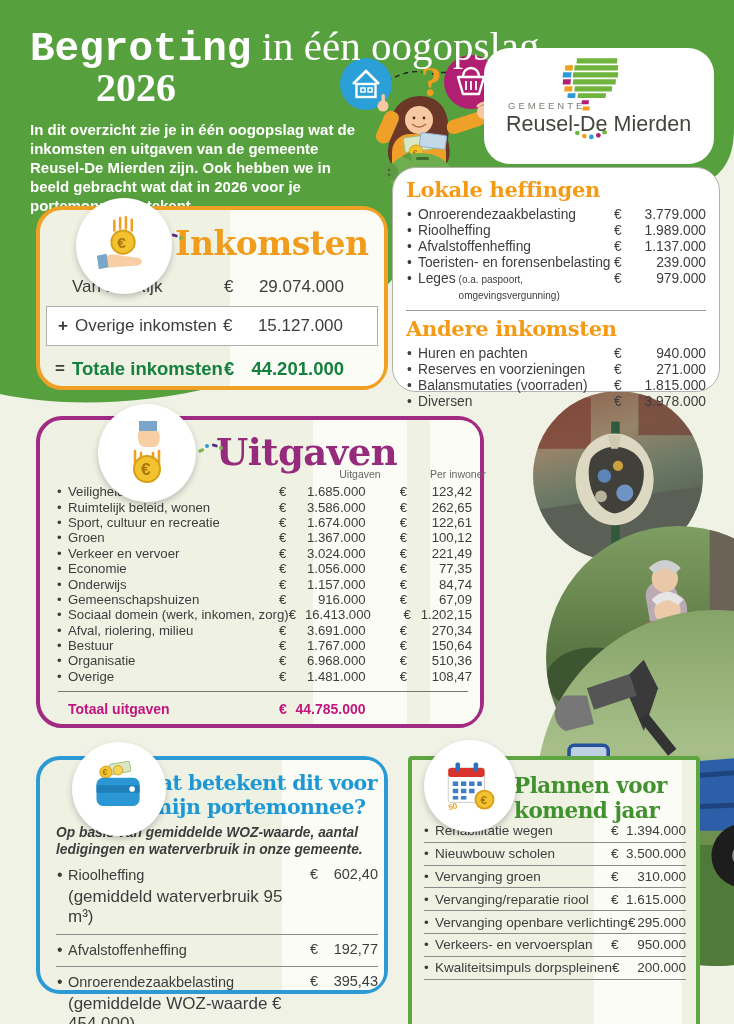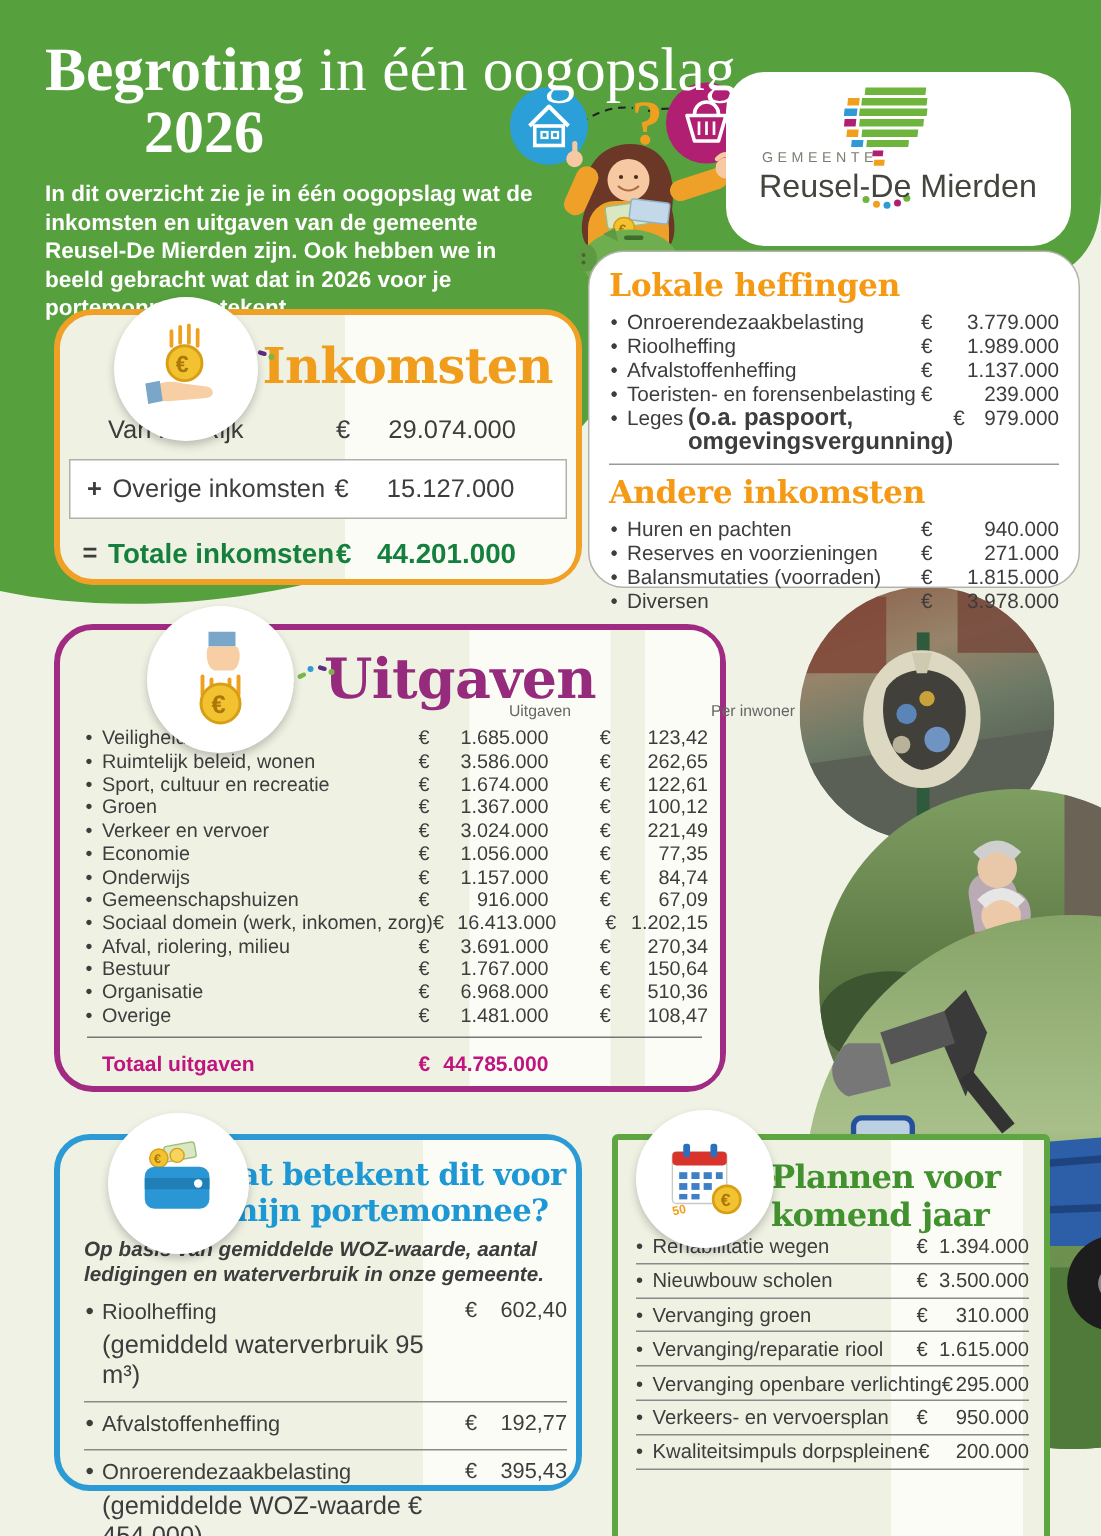--- a/index.html
+++ b/index.html
@@ -5,42 +5,42 @@
   html,body{margin:0;padding:0;background:#cfd3c6;}
   #canvas{position:relative;width:734px;height:1024px;margin:0 auto;background:#f0f2e6;
           font-family:"Liberation Sans",sans-serif;color:#3d3d3d;overflow:hidden;}
   svg{display:block;}
   .abs{position:absolute;}
 
   
   #green-shape{position:absolute;left:0;top:0;z-index:0;}
   .main-title{position:absolute;left:30px;top:22px;z-index:2;color:#fff;
               font-family:"Liberation Serif",serif;font-size:41px;white-space:nowrap;}
-  .mt-bold{font-weight:bold;}
+  .mt-bold{font-weight:bold;font-family:Liberation Mono, monospace;}
   .year{position:absolute;left:96px;top:64px;z-index:2;color:#fff;
         font-family:"Liberation Serif",serif;font-size:40px;font-weight:bold;}
   .intro{position:absolute;left:30px;top:120px;width:338px;z-index:2;margin:0;color:#fff;
          font-size:15px;font-weight:bold;line-height:1.27;}
   #logo-blob{position:absolute;left:484px;top:48px;width:230px;height:116px;background:#fff;
              border-radius:26px;z-index:2;}
   .logo-gemeente{position:absolute;left:24px;top:52px;font-size:9.5px;letter-spacing:3px;color:#7d7d74;}
   .logo-name{position:absolute;left:22px;top:64px;font-size:21.5px;color:#45453e;}
   #woman{position:absolute;left:328px;top:40px;z-index:1;}
 
   
   #panel{position:absolute;left:392px;top:167px;width:328px;height:225px;background:#fff;
          border:1.5px solid #b3b3ac;border-radius:24px;z-index:3;box-sizing:border-box;
          padding:10px 13px;}
   .orange-h{font-family:"DejaVu Serif",serif;font-weight:bold;color:#f49a15;font-size:21px;
             line-height:23px;margin:0 0 6px 0;letter-spacing:-0.3px;}
   .prow{display:flex;align-items:baseline;line-height:15.9px;font-size:13.8px;}
   .prow .plabel{padding-left:12px;position:relative;}
   .plabel::before{content:"•";position:absolute;left:1px;}
   .pfill{flex:1;}
-  .pnote{font-size:16px;margin-left:3px;font-weight:bold;}
+  .pnote{font-size:10px;margin-left:3px;}
   .peur{width:16px;}
   .pval{width:76px;text-align:right;}
   .psep{border-top:1px solid #999;margin:7px 0 6px 0;}
 
   
   .box{position:absolute;background:#eff2e3;box-sizing:border-box;z-index:4;}
   .band{position:absolute;top:0;bottom:0;background:#fbfcf6;}
   .iconc{position:absolute;background:#fff;border-radius:50%;z-index:5;
          box-shadow:0 3px 6px rgba(0,0,0,.22);display:flex;align-items:center;justify-content:center;}
   .slab{font-family:"DejaVu Serif",serif;font-weight:bold;letter-spacing:-0.5px;}
@@ -60,21 +60,21 @@
   #irow-2{left:8px;right:40px;top:142px;height:34px;}
   #irow-2 .ilabel,#irow-2 .ieur,#irow-2 .ival{color:#15803d;font-weight:bold;font-size:18.5px;}
 
   
   #uitgaven-box{left:36px;top:416px;width:448px;height:312px;border:4px solid #a12a82;border-radius:26px;}
   #uband1{left:273px;width:94px;}
   #uband2{left:390px;right:0;border-radius:0 20px 20px 0;}
   #uitgaven-title{position:absolute;left:176px;top:10px;font-size:37px;color:#962b7e;}
   .uhead{position:absolute;top:48px;font-size:10.5px;color:#666;}
   #uhead1{left:273px;width:94px;text-align:center;}
-  #uhead2{left:390px;width:100px;text-align:right;}
+  #uhead2{left:390px;width:100px;text-align:left;}
   #urows{position:absolute;left:10px;right:8px;top:64px;}
   .urow{display:flex;align-items:center;height:15.4px;font-size:13.2px;}
   .ulabel{width:252px;padding-left:18px;position:relative;box-sizing:border-box;white-space:nowrap;}
   .ulabel::before{content:"•";position:absolute;left:7px;}
   .ueur1{width:18px;}
   .uval1{width:78px;text-align:right;}
   .usp{width:38px;}
   .ueur2{width:18px;}
   .uval2{width:62px;text-align:right;}
   .usep{border-top:1px solid #777;margin:7px 4px 6px 8px;}

